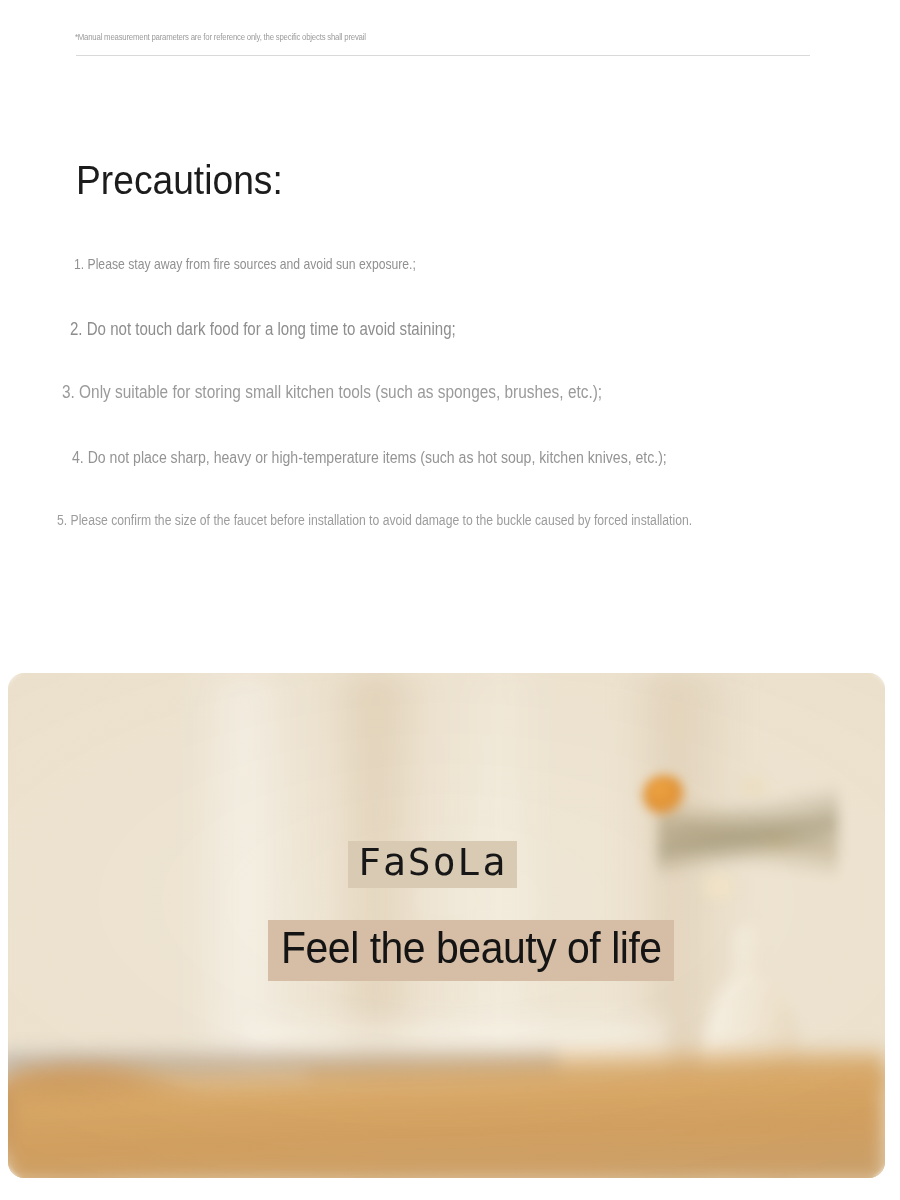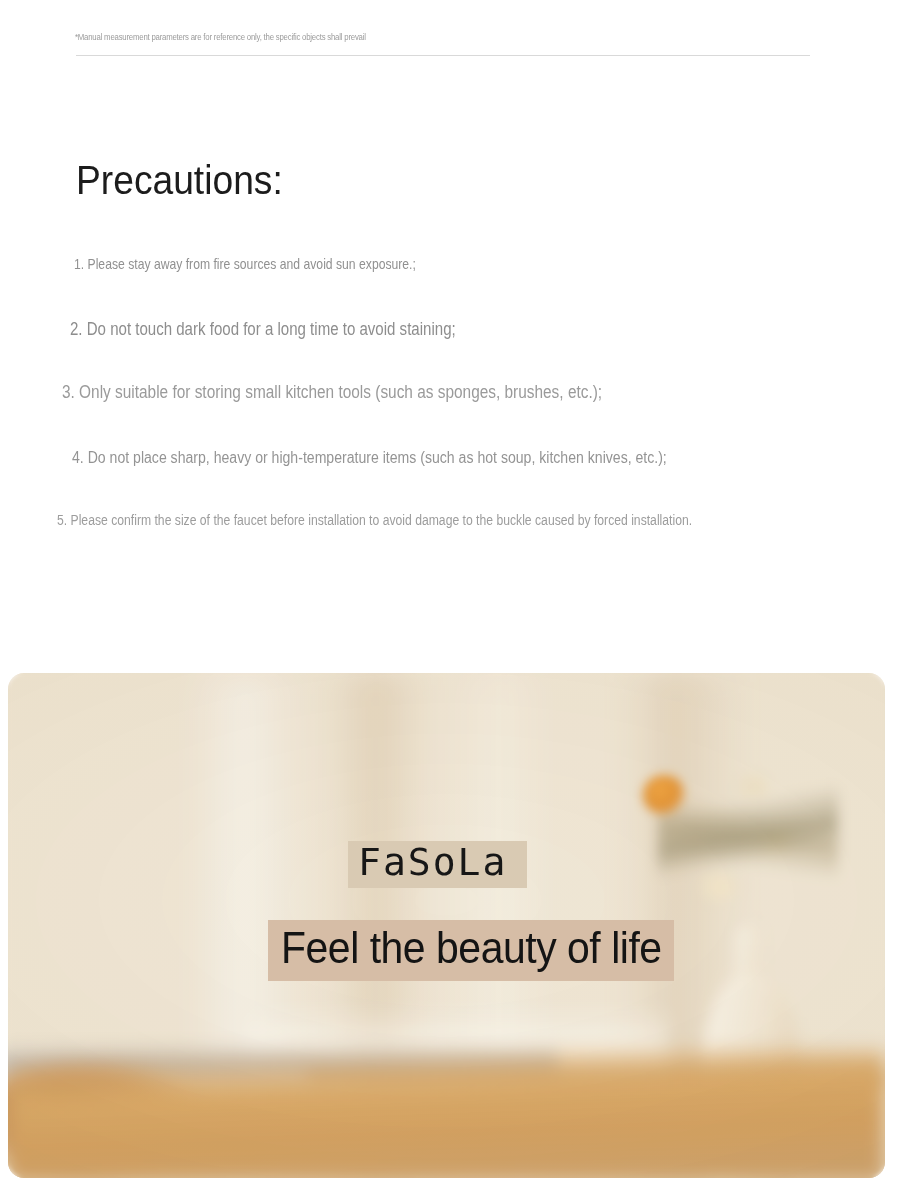--- a/index.html
+++ b/index.html
@@ -226,21 +226,21 @@
   
   .brand {
     position: absolute;
     left: 348px;
     top: 841px;
     background: #d9cab3;
     color: #171717;
     font-family: "DejaVu Sans Mono", monospace;
     font-size: 38px;
     letter-spacing: 2px;
-    padding: 2px 20px 5px 10px;
+    padding: 2px 10px 5px 10px;
     line-height: 1.05;
     white-space: nowrap;
   }
   .tagline {
     position: absolute;
     left: 268px;
     top: 920px;
     background: #d6bda6;
     color: #141414;
     font-family: "Liberation Sans", sans-serif;

